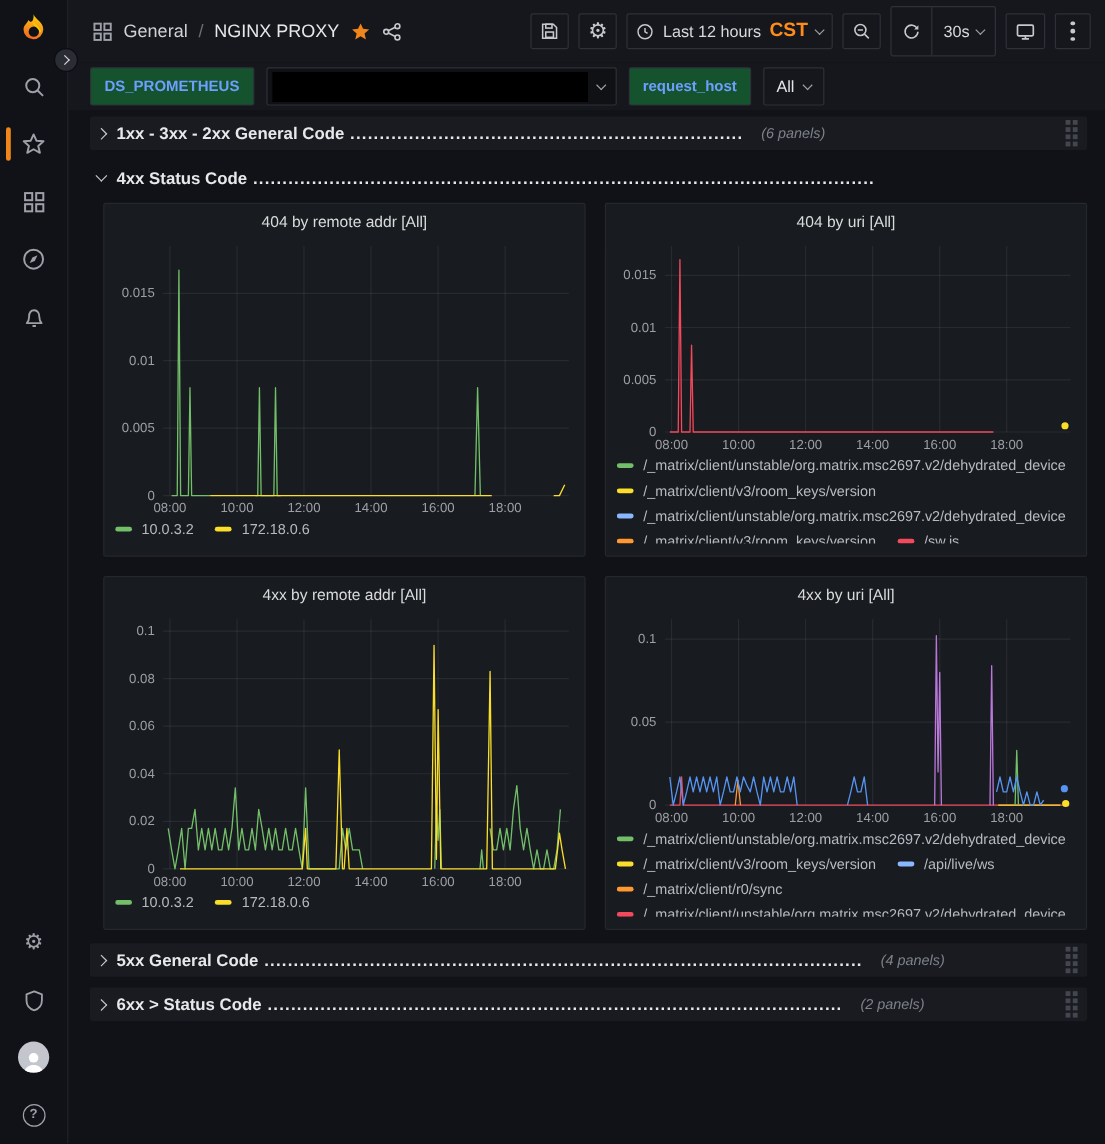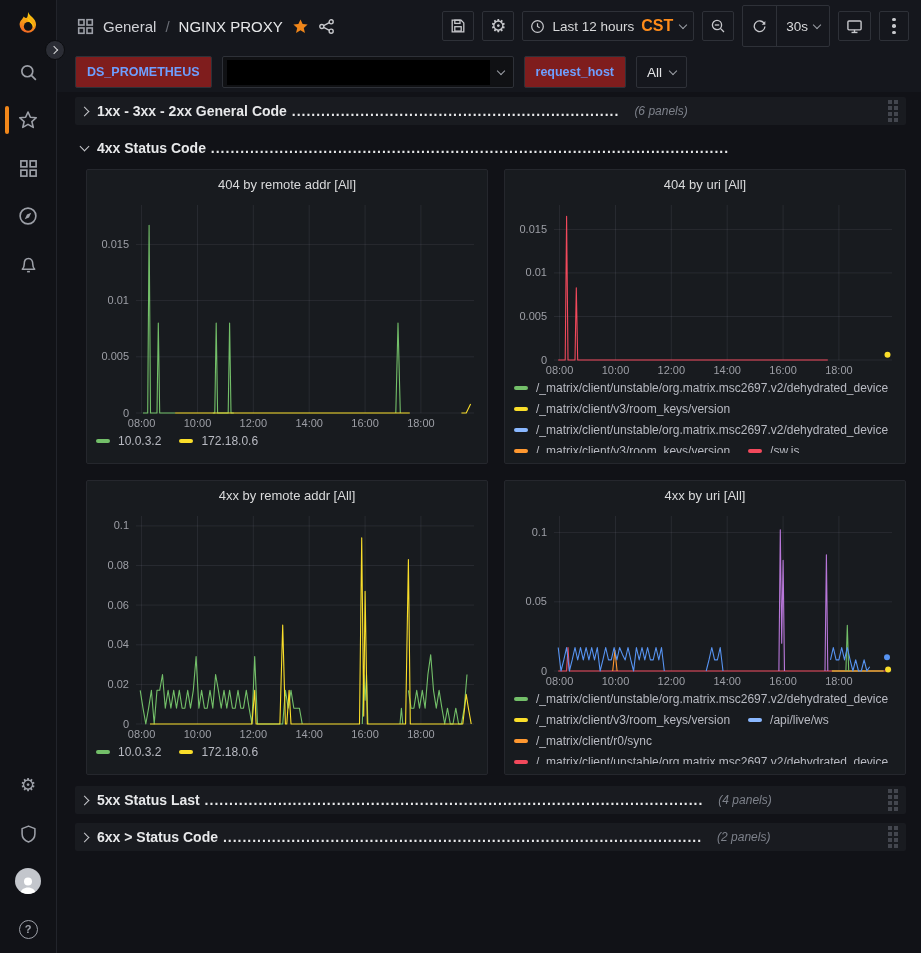--- a/index.html
+++ b/index.html
@@ -76,21 +76,21 @@
   .kebab i { width:3.5px; height:3.5px; border-radius:50%; background:#c7c8cc; }
   .gear-glyph { font-size:18px; line-height:1; color:#c7c8cc; }
 
   
   .submenu {
     height:40px; flex:none; display:flex; align-items:center; gap:10px;
     padding:0 16px 0 18px; background:#15171d;
   }
   .chip {
     height:32px; display:flex; align-items:center; padding:0 11px;
-    border:1px solid #2e3138; background:#7f1d1d; border-radius:2px;
+    border:1px solid #2e3138; background:#14532d; border-radius:2px;
     color:#6e9fff; font-weight:bold; font-size:12.5px; cursor:pointer;
   }
   .ds-select {
     width:292px; height:32px; border:1px solid #2e3138; border-radius:2px;
     background:#101114; display:flex; align-items:center; gap:8px;
     padding:0 9px 0 4px; cursor:pointer;
   }
   .redacted { flex:1; height:25px; background:#000; }
   .dd {
     height:32px; display:flex; align-items:center; gap:8px; padding:0 10px;
@@ -558,21 +558,21 @@
                   <span>/_matrix/client/unstable/org.matrix.msc2697.v2/dehydrated_device</span>
                 </span>
               </div>
             </div>
         </div>
 
       </div>
 
       <div class="row-head collapsed" style="margin-top:4px">
         <span class="rchev right"></span>
-        <span class="row-title"><span>5xx Status Last</span><span class="dots"> ......................................................................................................</span></span>
+        <span class="row-title"><span>5xx General Code</span><span class="dots"> ......................................................................................................</span></span>
         <span class="row-count">(4 panels)</span>
         <span class="row-spacer"></span>
         <span class="drag">
             <i></i>
             <i></i>
             <i></i>
             <i></i>
             <i></i>
             <i></i>
             <i></i>

